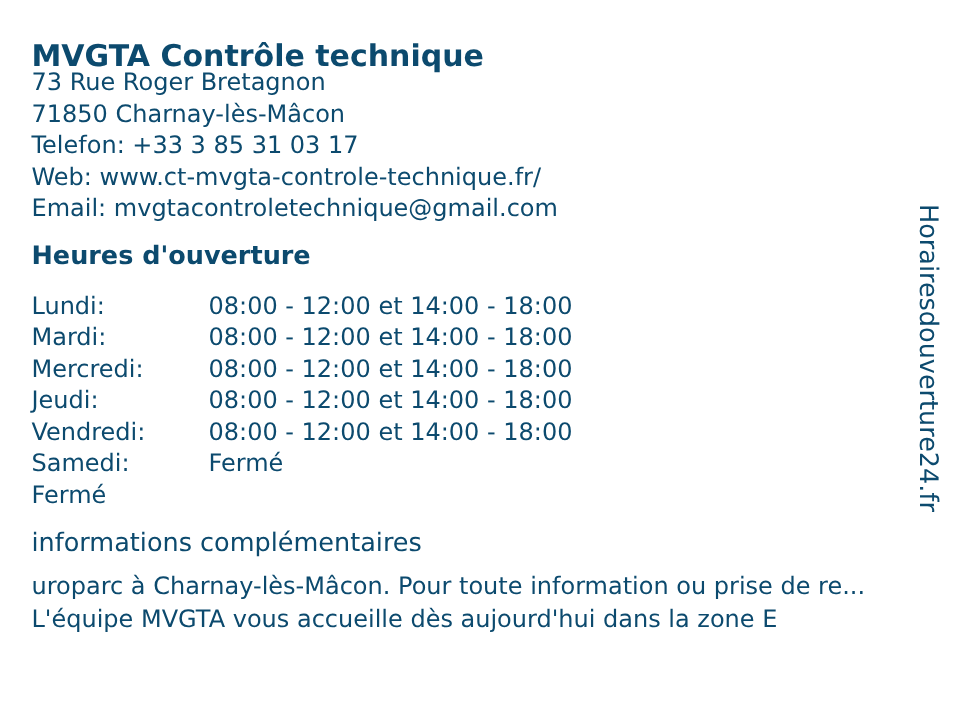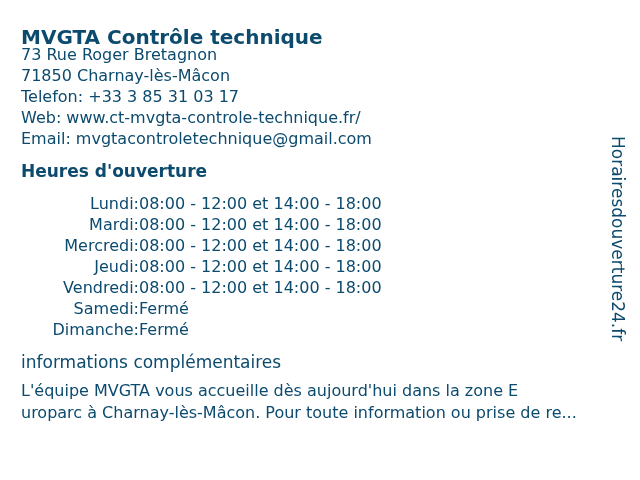--- a/index.html
+++ b/index.html
@@ -38,21 +38,21 @@
     line-height: 21px;
     white-space: nowrap;
     text-align: center;
   }
   .hours {
     position: absolute;
     left: 21px;
     top: 193px;
     font-size: 16px;
   }
-  .hours .row { display: flex; height: 21px; line-height: 21px; white-space: nowrap; text-align: right; }
+  .hours .row { display: flex; height: 21px; line-height: 21px; white-space: nowrap; }
   .hours .day { width: 118px; flex: 0 0 118px; }
   .info-heading {
     position: absolute;
     left: 21px;
     top: 352px;
     font-size: 17px;
     font-weight: normal;
     line-height: 21px;
     white-space: nowrap;
   }
@@ -111,27 +111,26 @@
     </div>
     <div class="row">
       <span class="day">Vendredi:</span>
       <span class="val">08:00 - 12:00 et 14:00 - 18:00</span>
     </div>
     <div class="row">
       <span class="day">Samedi:</span>
       <span class="val">Fermé</span>
     </div>
     <div class="row">
-      <span class="day">Dimanche:</span>
       <span class="val">Fermé</span>
     </div>
   </div>
 
   <div class="info-heading">informations complémentaires</div>
 
   <div class="info">
+    <div>uroparc à Charnay-lès-Mâcon. Pour toute information ou prise de re...</div>
     <div>L'équipe MVGTA vous accueille dès aujourd'hui dans la zone E</div>
-    <div>uroparc à Charnay-lès-Mâcon. Pour toute information ou prise de re...</div>
   </div>
 
   <div class="watermark">Horairesdouverture24.fr</div>
 
 </div>
 
 </body></html>

